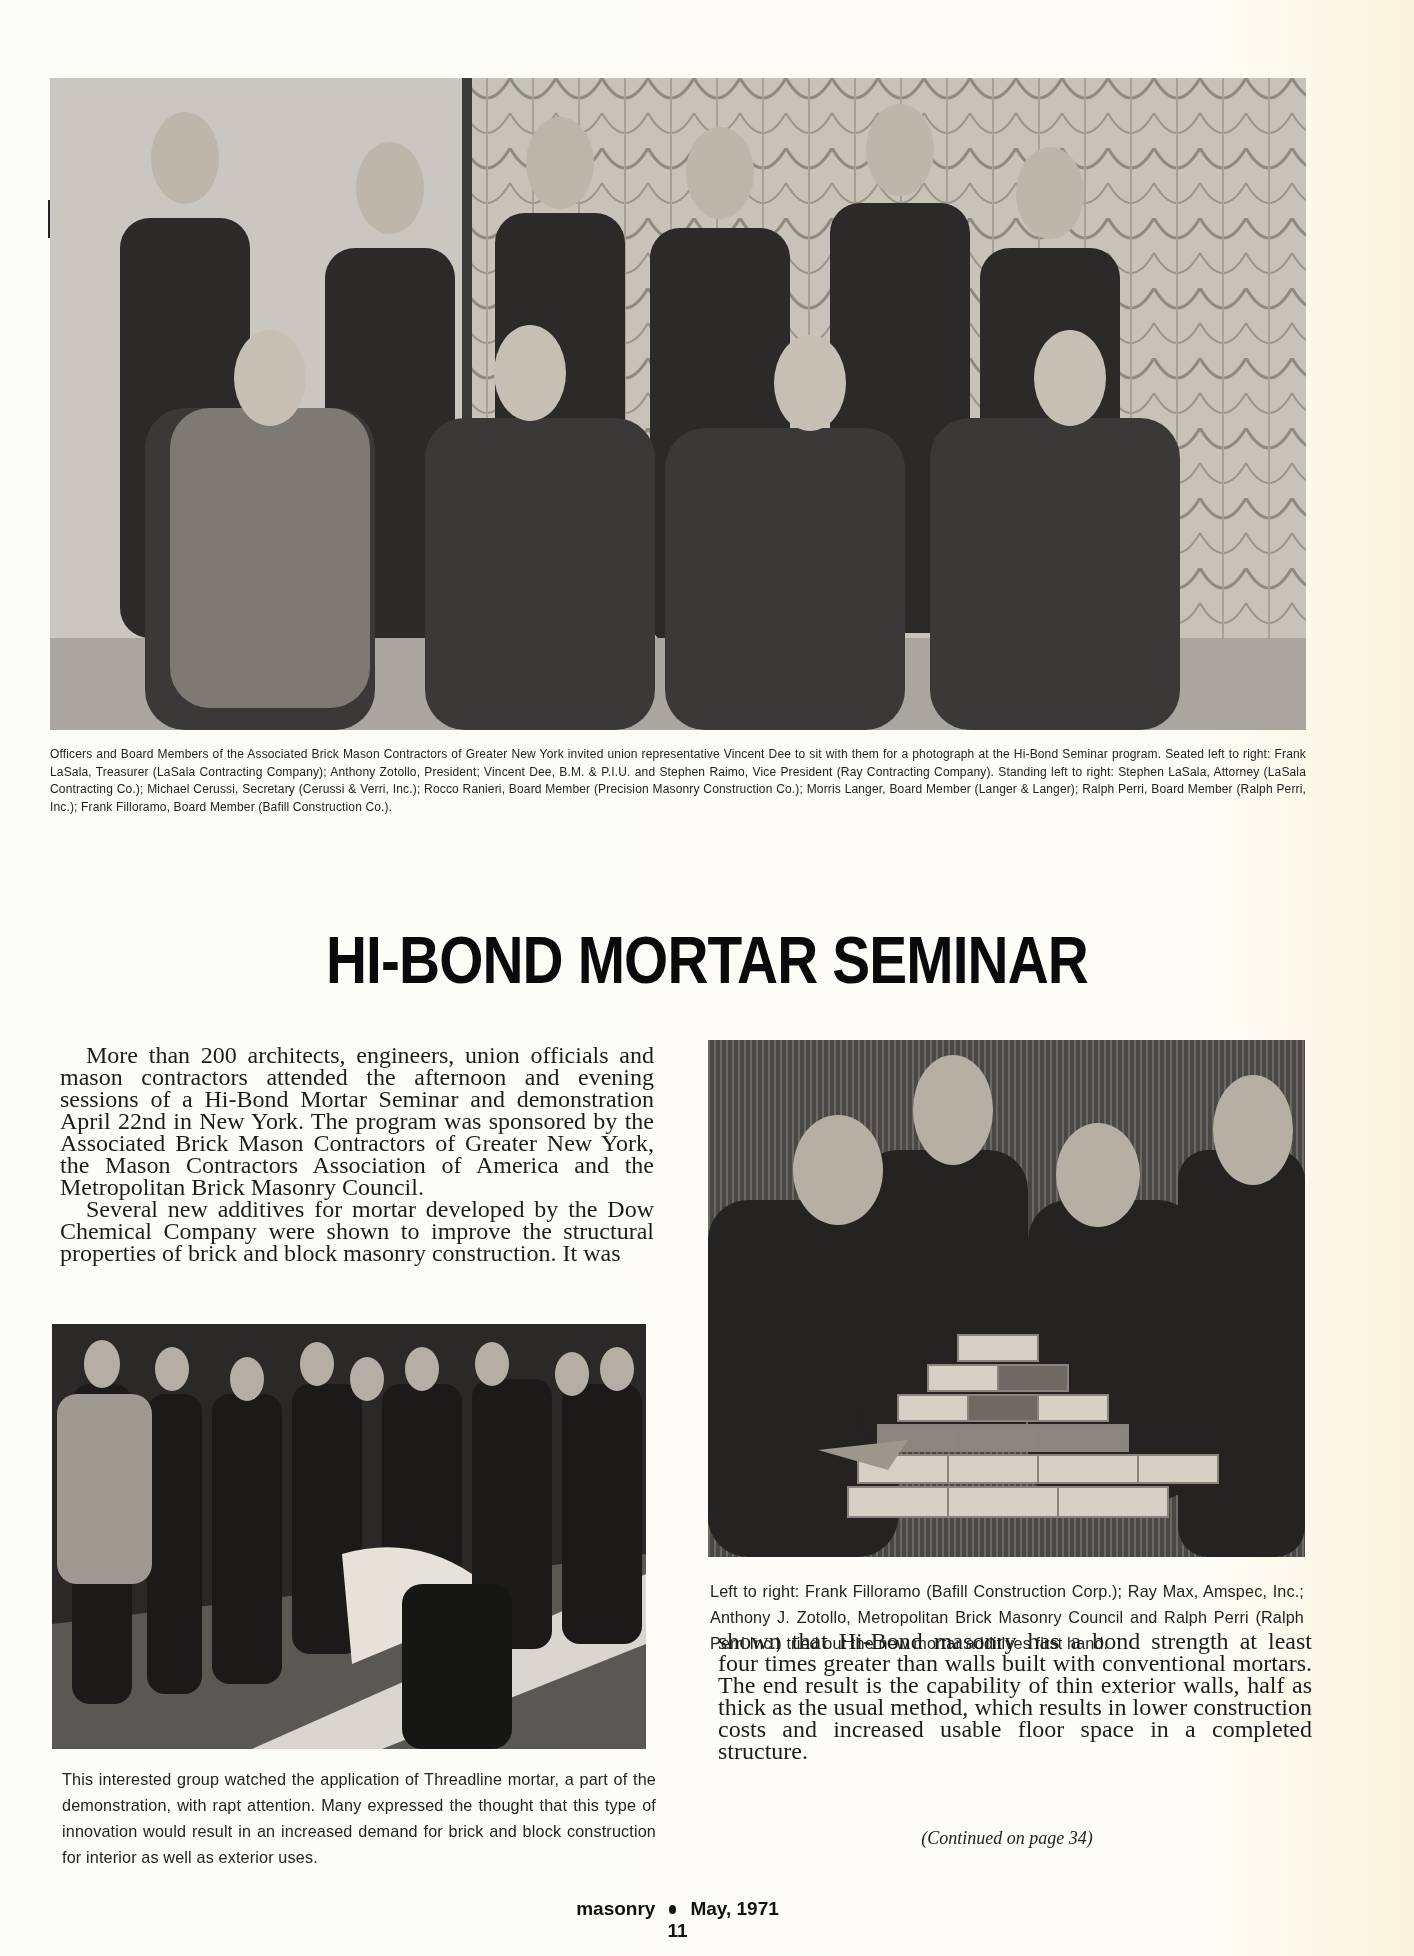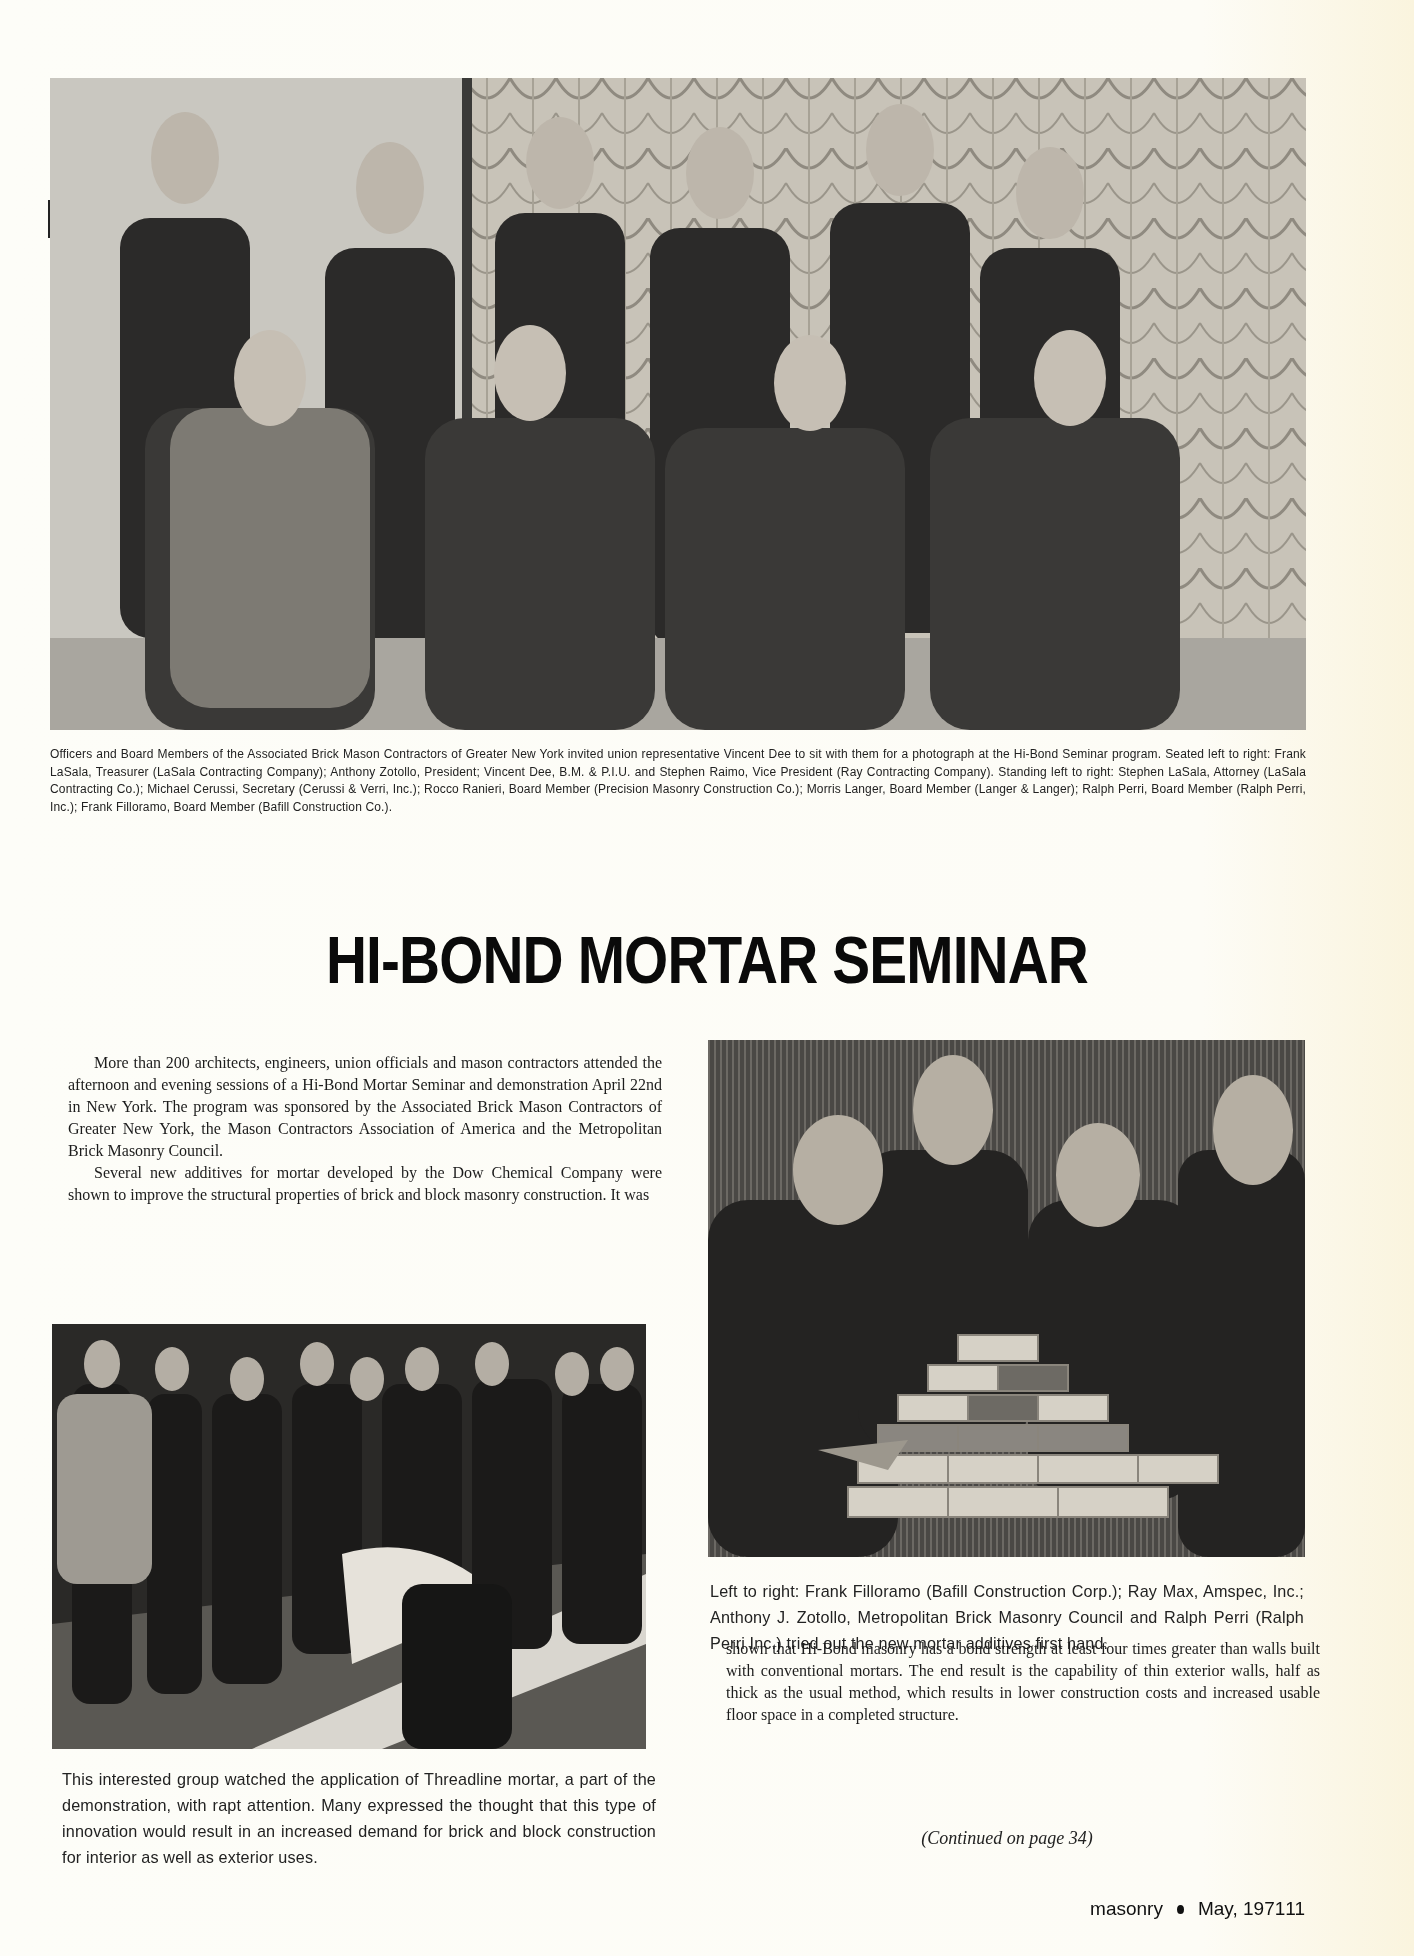--- a/index.html
+++ b/index.html
@@ -34,43 +34,43 @@
       font-weight: bold;
       font-size: 66px;
       letter-spacing: -1px;
       transform: scaleX(0.86);
       transform-origin: center;
       color: #0a0a0a;
     }
     .body-col {
       position: absolute;
       font-family: "Liberation Serif", serif;
-      font-size: 16px;
+      font-size: 24px;
       line-height: 22px;
       color: #1c1c1c;
       text-align: justify;
       text-align-last: left;
-      margin: 16px;
+      margin: 8px;
     }
     .body-col p { margin: 0; text-indent: 26px; }
     #col-left { left: 52px; top: 1036px; width: 594px; }
     #col-right { left: 710px; top: 1622px; width: 594px; }
     #col-right p { text-indent: 0; }
     .continued {
       position: absolute; left: 710px; top: 1828px; width: 594px;
       text-align: center; font-style: italic;
       font-family: "Liberation Serif", serif; font-size: 18px; color: #222;
     }
     #bl-caption { left: 62px; top: 1766px; width: 594px; }
     #br-caption { left: 710px; top: 1578px; width: 594px; }
     .footer {
       position: absolute; top: 1898px; left: 50px; width: 1255px;
       font-family: "Liberation Sans", sans-serif; font-size: 19px;
-      font-weight: normal; color: #111;
-      display: flex; justify-content: flex-end; align-items: center;
+      font-weight: bold; color: #111;
+      display: flex; justify-content: flex-end; align-items: center; flex-direction: column;
     }
     .footer .left { display: flex; align-items: center; gap: 14px; }
     .bullet { width: 7px; height: 9px; border-radius: 50%; background: #111; display: inline-block; }
     .margin-mark { position: absolute; left: 48px; top: 200px; width: 3px; height: 38px; background: #222; }
   </style>
 </head>
 <body>
 
 <div class="margin-mark"></div>
 

